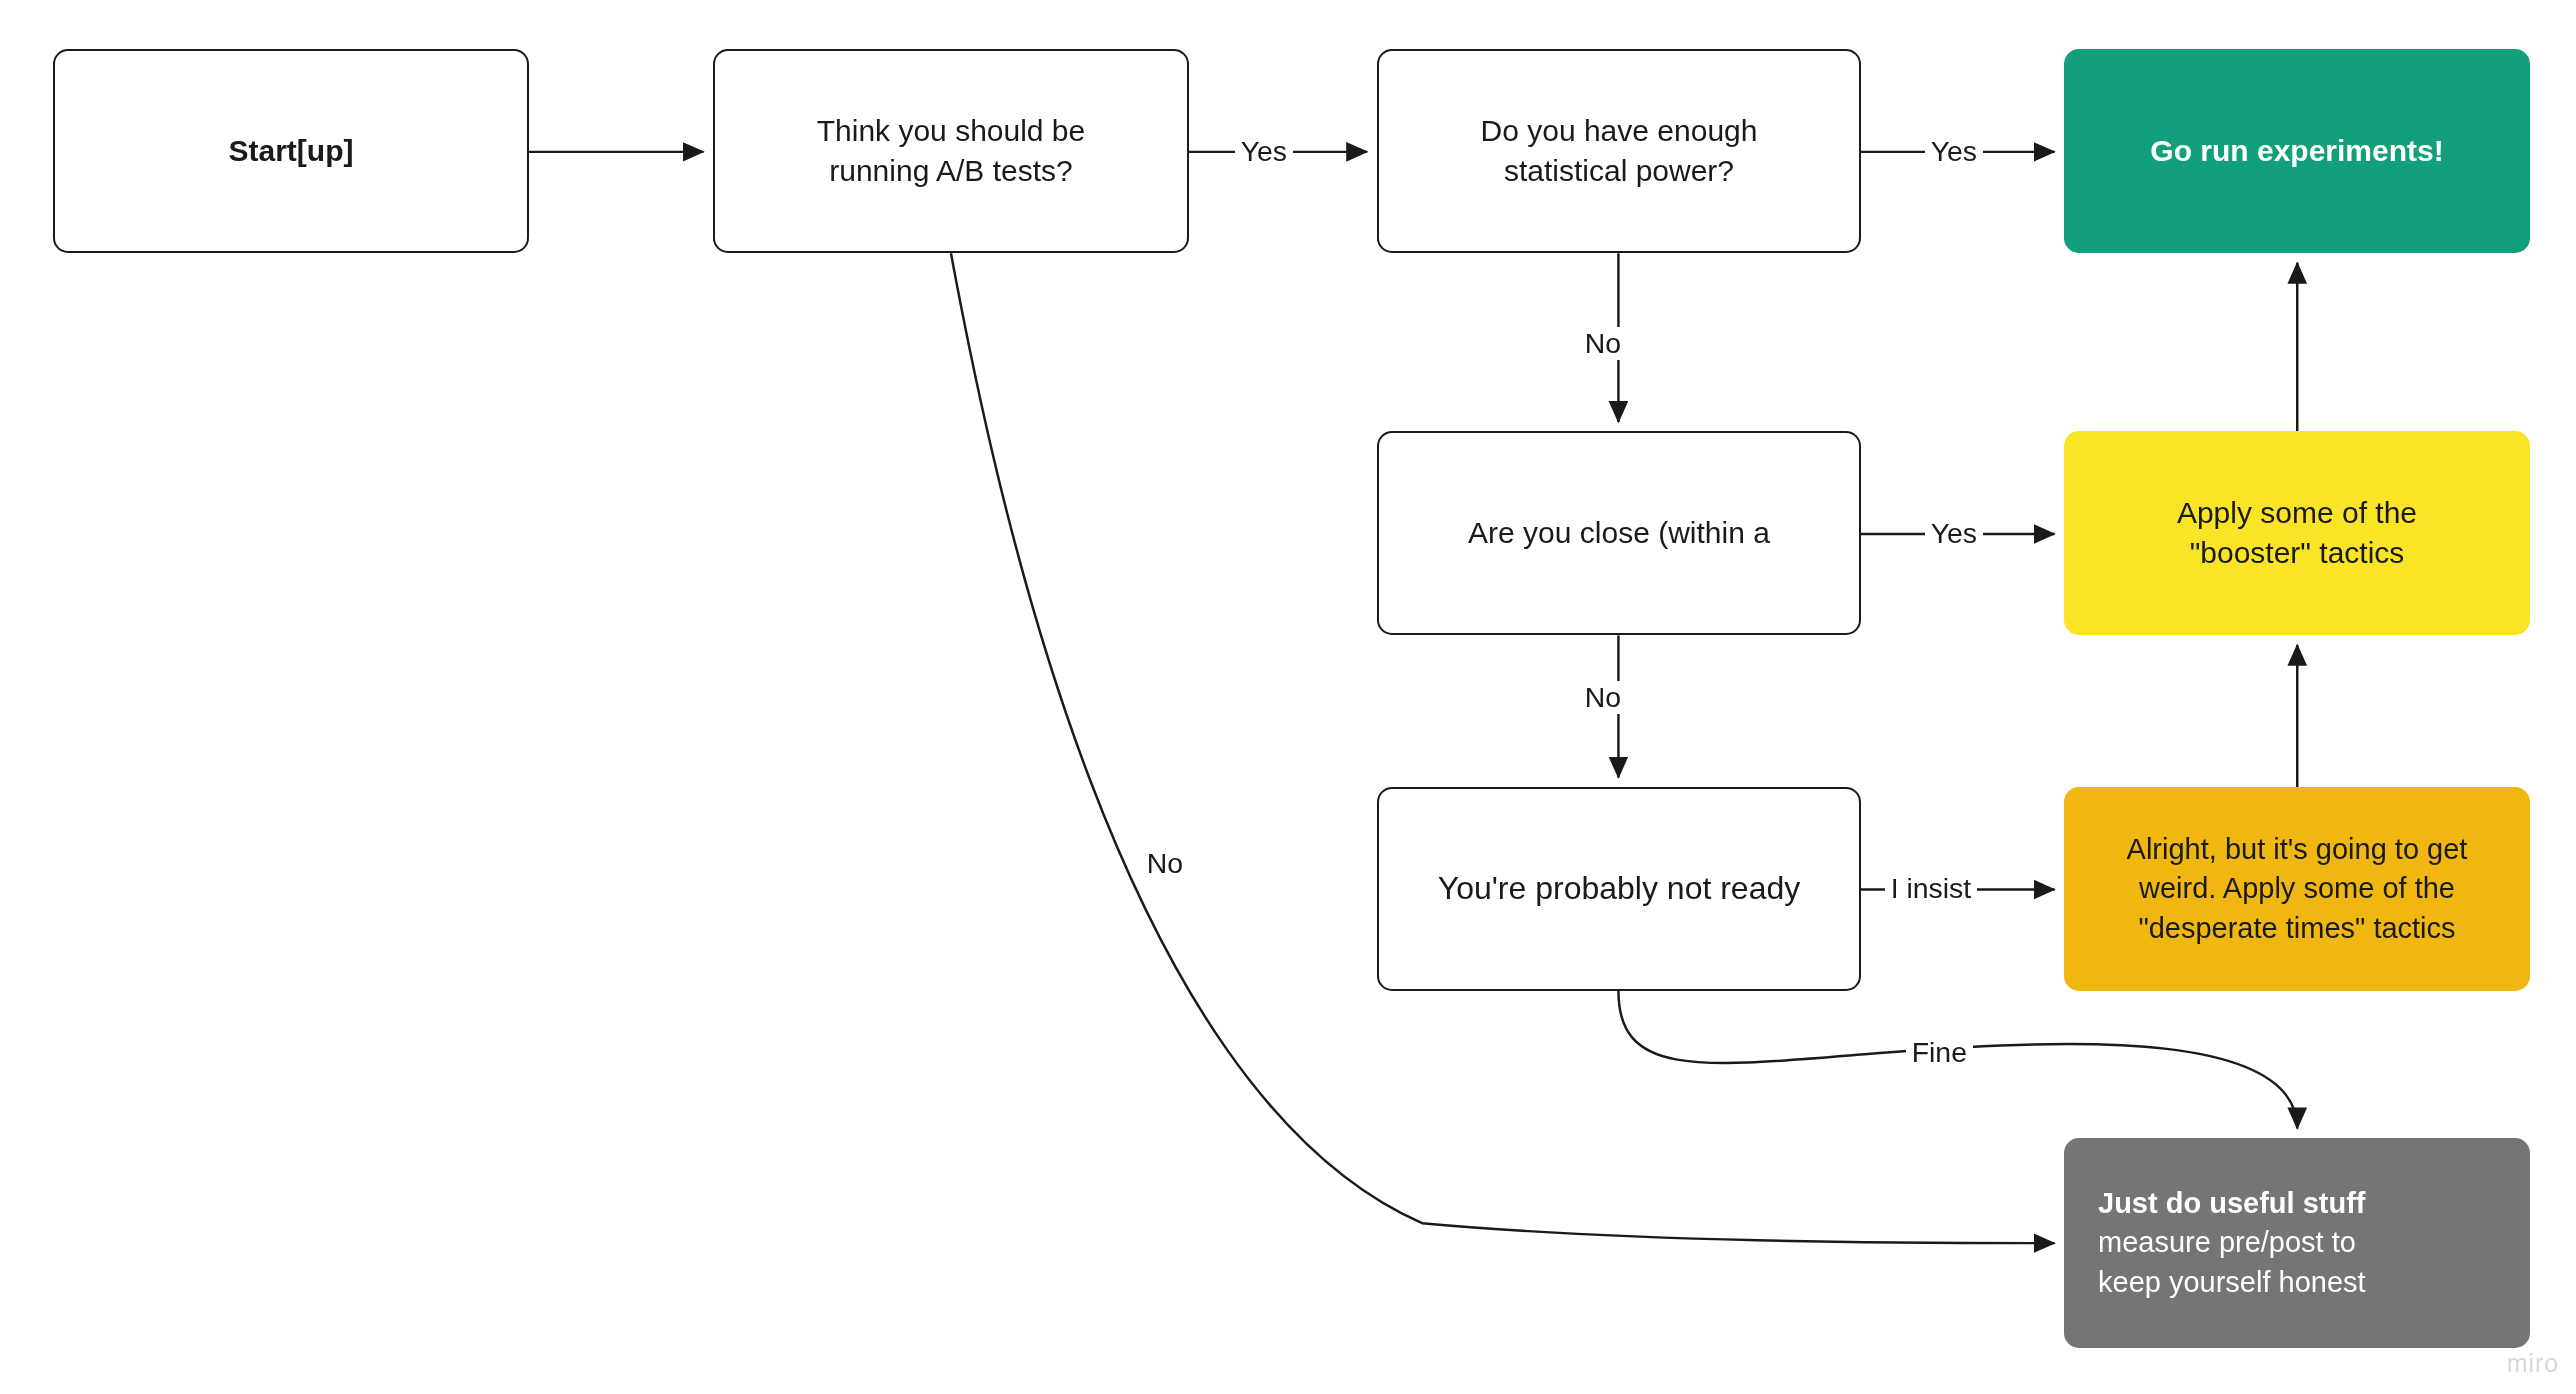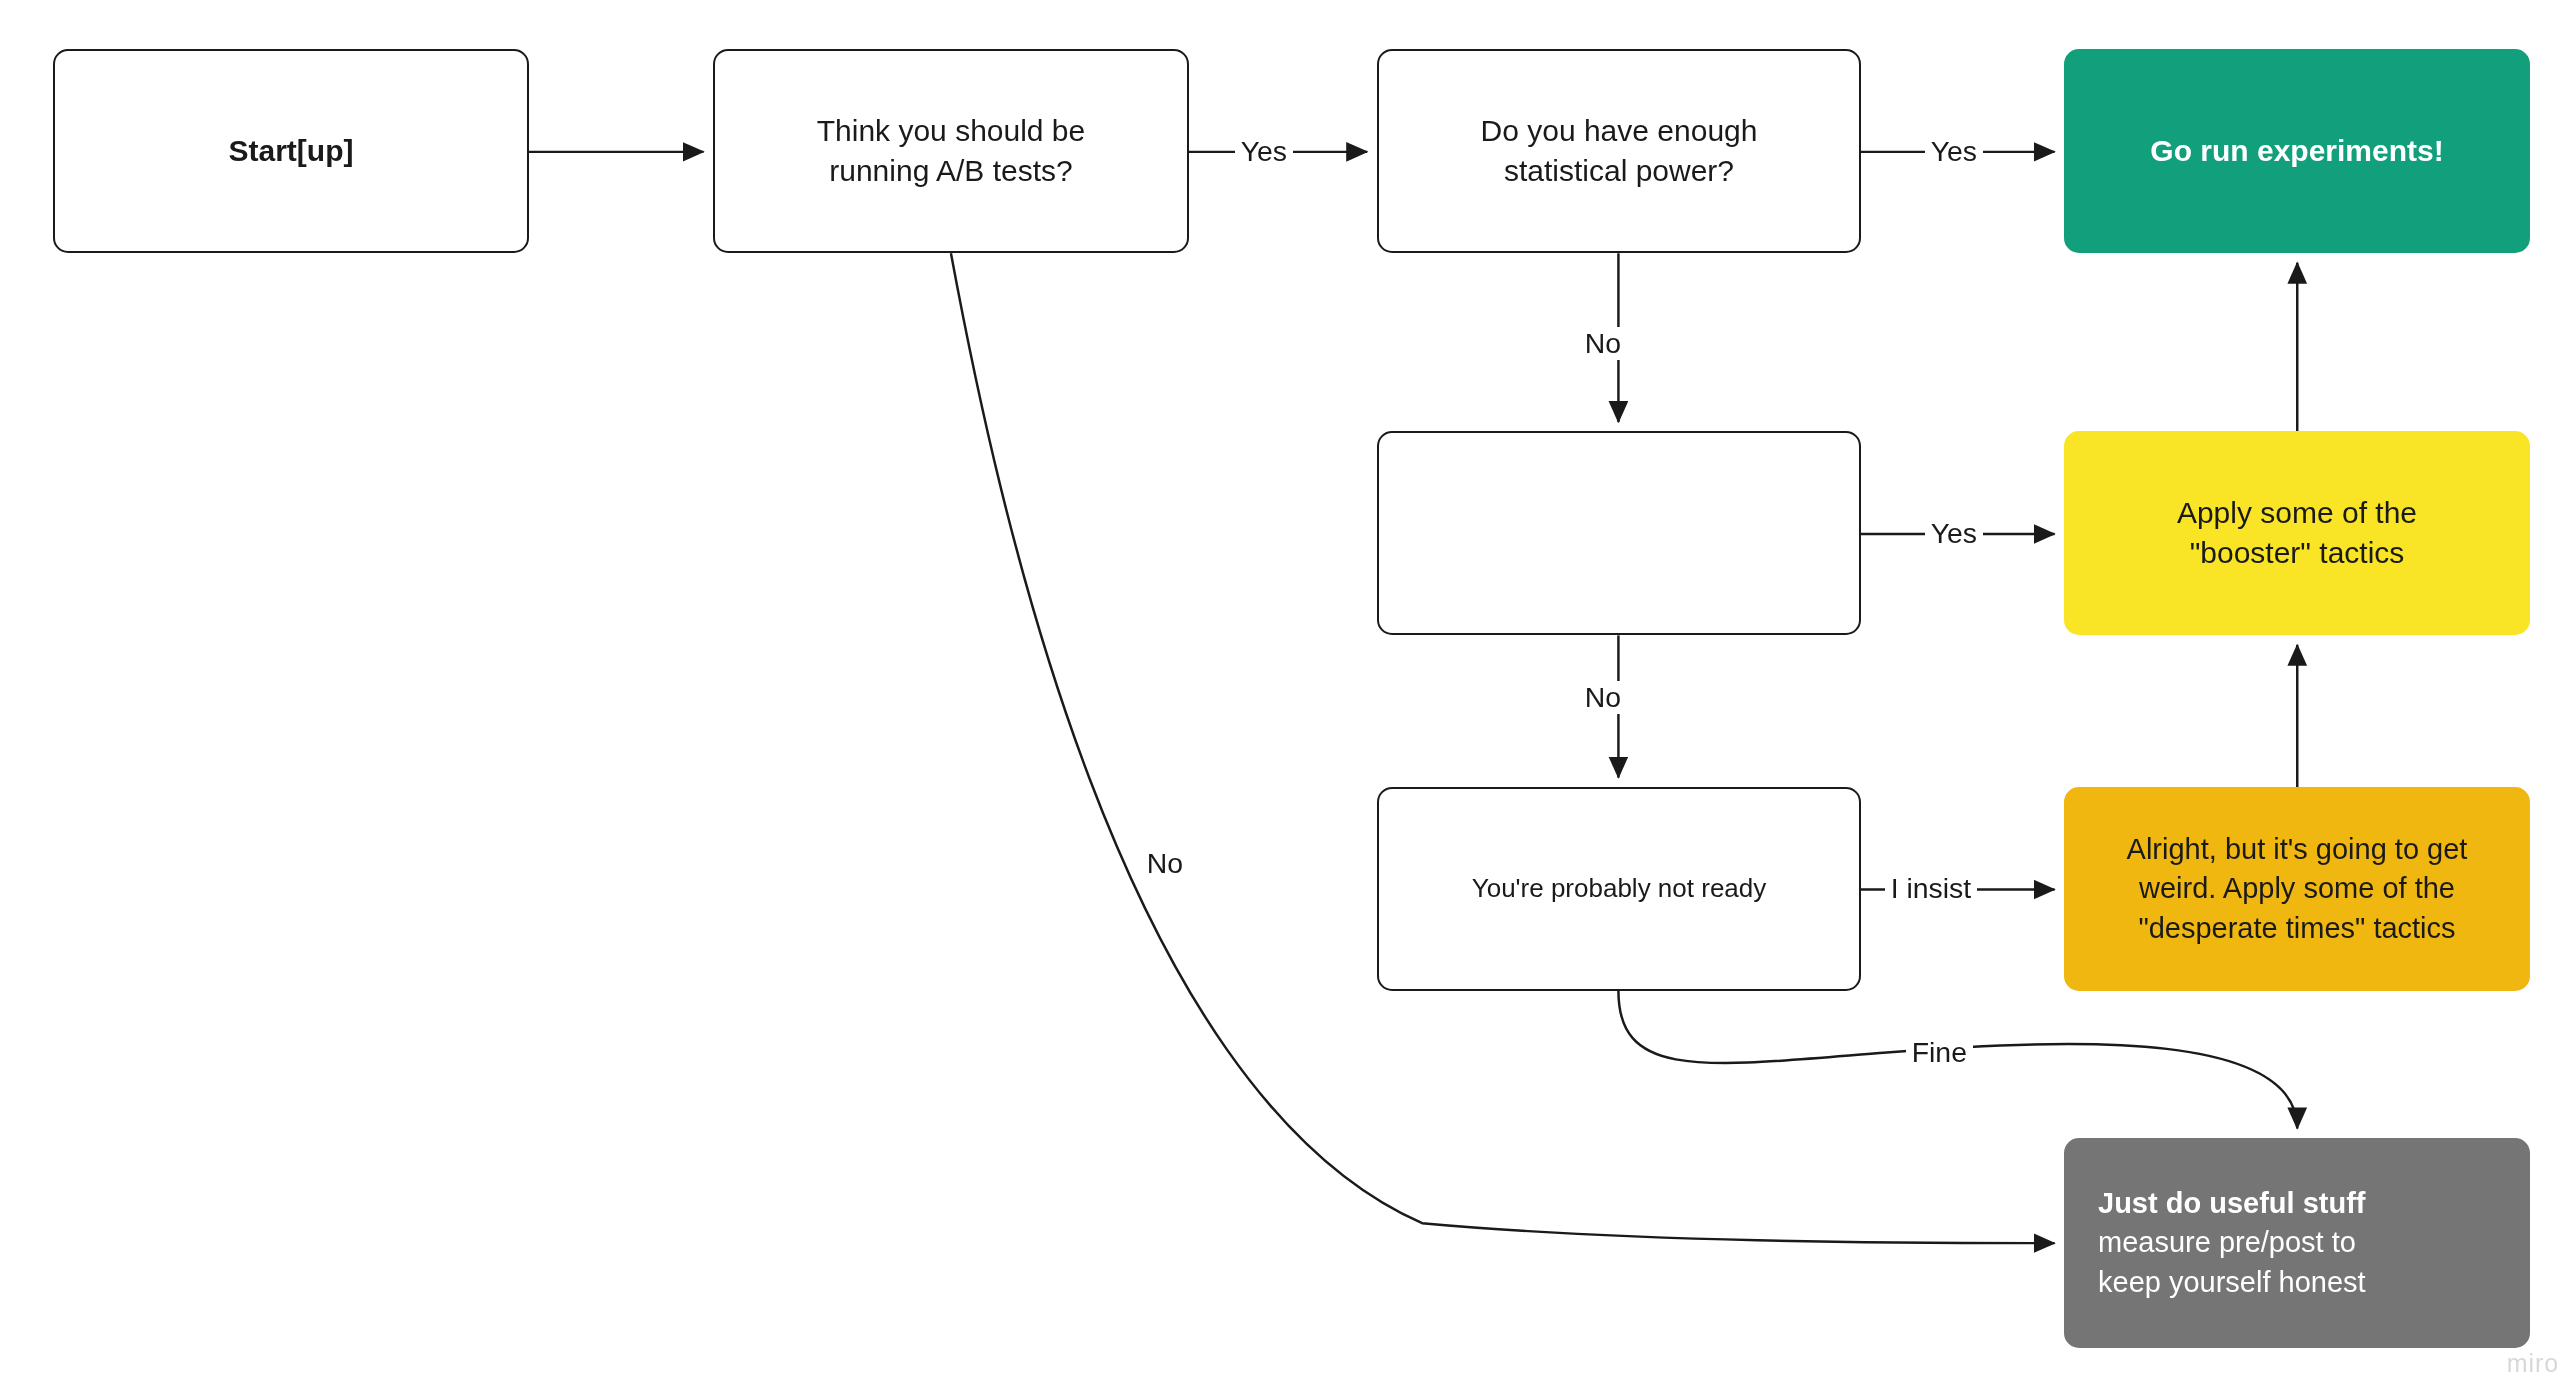--- a/index.html
+++ b/index.html
@@ -133,28 +133,29 @@
   <div class="node node-plain" style="left:1377px; top:49px; width:484px; height:204px; font-size:30px;">
     <span class="line">Do you have enough</span>
     <span class="line">statistical power?</span>
   </div>
 
   <div class="node node-green" style="left:2064px; top:49px; width:466px; height:204px; font-size:30px;">
     <span class="line">Go run experiments!</span>
   </div>
 
   <div class="node node-plain" style="left:1377px; top:431px; width:484px; height:204px; font-size:30px;">
+    <span class="line">Are you close (within a</span>
   </div>
 
   <div class="node node-yellow" style="left:2064px; top:431px; width:466px; height:204px; font-size:30px;text-align:center;">
     <span class="line">Apply some of the</span>
     <span class="line">"booster" tactics</span>
   </div>
 
-  <div class="node node-plain" style="left:1377px; top:787px; width:484px; height:204px; font-size:26px;gap:28px;">
+  <div class="node node-plain" style="left:1377px; top:787px; width:484px; height:204px; font-size:32px;gap:28px;">
     <span class="line">You're probably not ready</span>
   </div>
 
   <div class="node node-orange" style="left:2064px; top:787px; width:466px; height:204px; font-size:29px;">
     <span class="line">Alright, but it's going to get</span>
     <span class="line">weird. Apply some of the</span>
     <span class="line">"desperate times" tactics</span>
   </div>
 
   <div class="node node-gray" style="left:2064px; top:1138px; width:466px; height:210px; font-size:29px; align-items:flex-start; padding-left:32px; box-sizing:border-box;">

